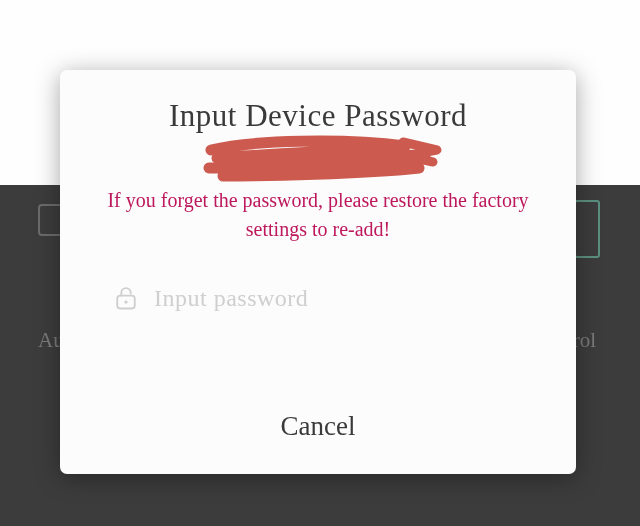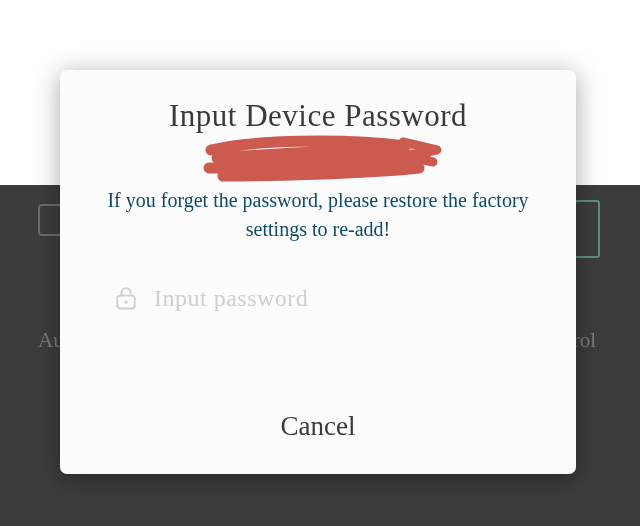--- a/index.html
+++ b/index.html
@@ -90,21 +90,21 @@
     }
     .scribble {
       position: absolute;
       left: 50%;
       transform: translateX(-50%);
       top: -4px;
     }
     .dialog-message {
       text-align: center;
       font-size: 20px;
-      color: #0c4a6e;
+      color: #be185d;
       line-height: 1.45;
       margin-top: 6px;
       padding: 0 4px;
     }
     .input-row {
       display: flex;
       align-items: center;
       gap: 14px;
       margin-top: 40px;
       padding-left: 24px;

